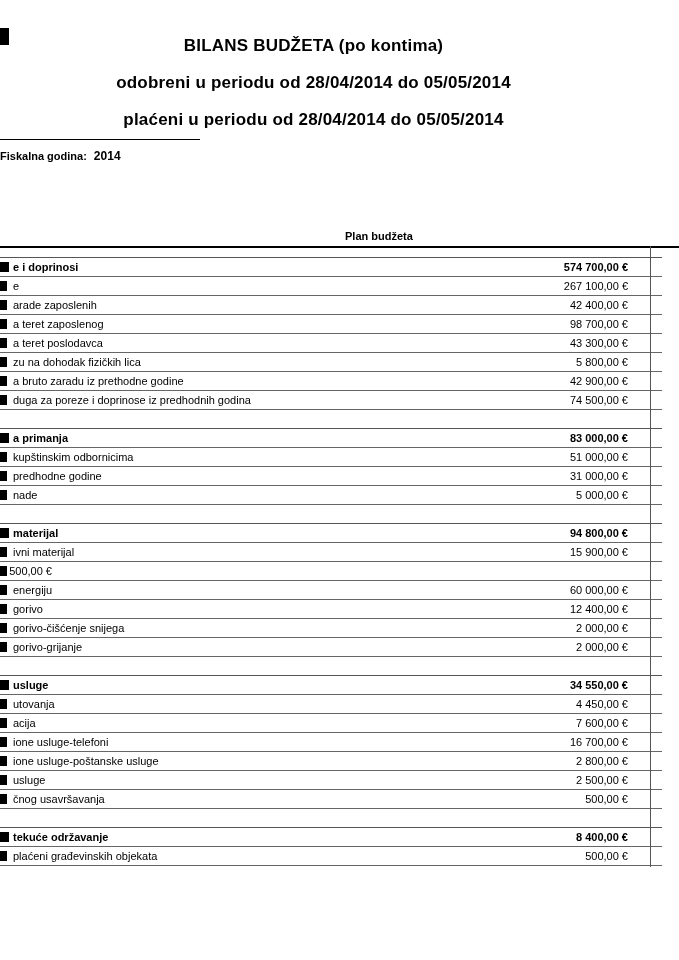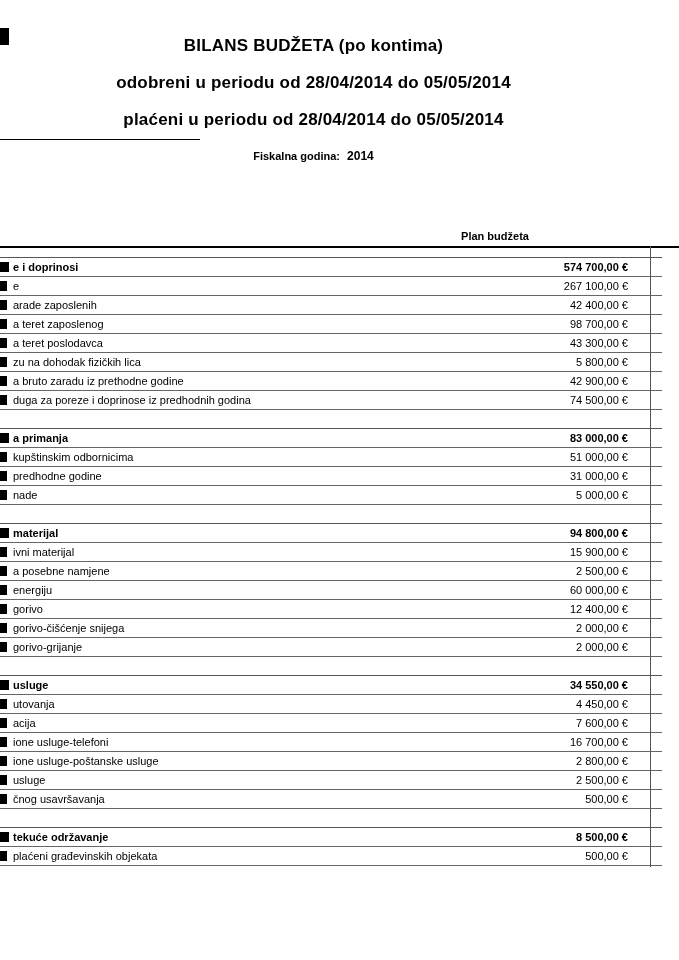--- a/index.html
+++ b/index.html
@@ -15,27 +15,27 @@
   .logo-crop{position:absolute;left:0;top:28px;width:9px;height:17px;background:#000;}
   
   .title-block{
     position:absolute;top:27px;left:0;width:627px;
     text-align:center;font-size:17px;font-weight:bold;line-height:37px;
     letter-spacing:.2px;
   }
   .header-left-line{position:absolute;top:139px;left:0;width:200px;height:1px;background:#000;}
   .fiscal{
     position:absolute;top:149px;left:0;width:627px;
-    text-align:center;font-size:11px;font-weight:bold;
+    font-size:11px;font-weight:bold;
   }
   .fiscal .fy-value{font-size:12px;margin-left:4px;}
   
   .col-header{
     position:absolute;top:230px;left:345px;width:300px;
-    text-align:center;font-size:11px;font-weight:bold;
+    text-align:left;font-size:11px;font-weight:bold;
   }
   .header-rule{position:absolute;top:246px;left:0;width:679px;height:2px;background:#000;}
   
   .table-body{position:absolute;top:248px;left:0;width:662px;}
   .group{border-top:1px solid #555;margin-top:0;margin-bottom:18px;}
   .group.first{margin-top:9px;}
   .row{
     position:relative;height:18px;border-bottom:1px solid #666;
     display:flex;align-items:center;font-size:11px;line-height:18px;
   }
@@ -141,21 +141,20 @@
           <span class="label">materijal</span>
           <span class="amount">94 800,00 €</span>
         </div>
         <div class="row">
           <span class="mark"></span>
           <span class="label">ivni materijal</span>
           <span class="amount">15 900,00 €</span>
         </div>
         <div class="row">
           <span class="mark"></span>
-          <span class="label">a posebne namjene</span>
           <span class="amount">2 500,00 €</span>
         </div>
         <div class="row">
           <span class="mark"></span>
           <span class="label">energiju</span>
           <span class="amount">60 000,00 €</span>
         </div>
         <div class="row">
           <span class="mark"></span>
           <span class="label">gorivo</span>
@@ -206,21 +205,21 @@
         <div class="row">
           <span class="mark"></span>
           <span class="label">čnog usavršavanja</span>
           <span class="amount">500,00 €</span>
         </div>
       </div>
       <div class="group">
         <div class="row bold">
           <span class="mark"></span>
           <span class="label">tekuće održavanje</span>
-          <span class="amount">8 500,00 €</span>
+          <span class="amount">8 400,00 €</span>
         </div>
         <div class="row">
           <span class="mark"></span>
           <span class="label">plaćeni građevinskih objekata</span>
           <span class="amount">500,00 €</span>
         </div>
       </div>
     </div>
 
   <div class="vline"></div>

